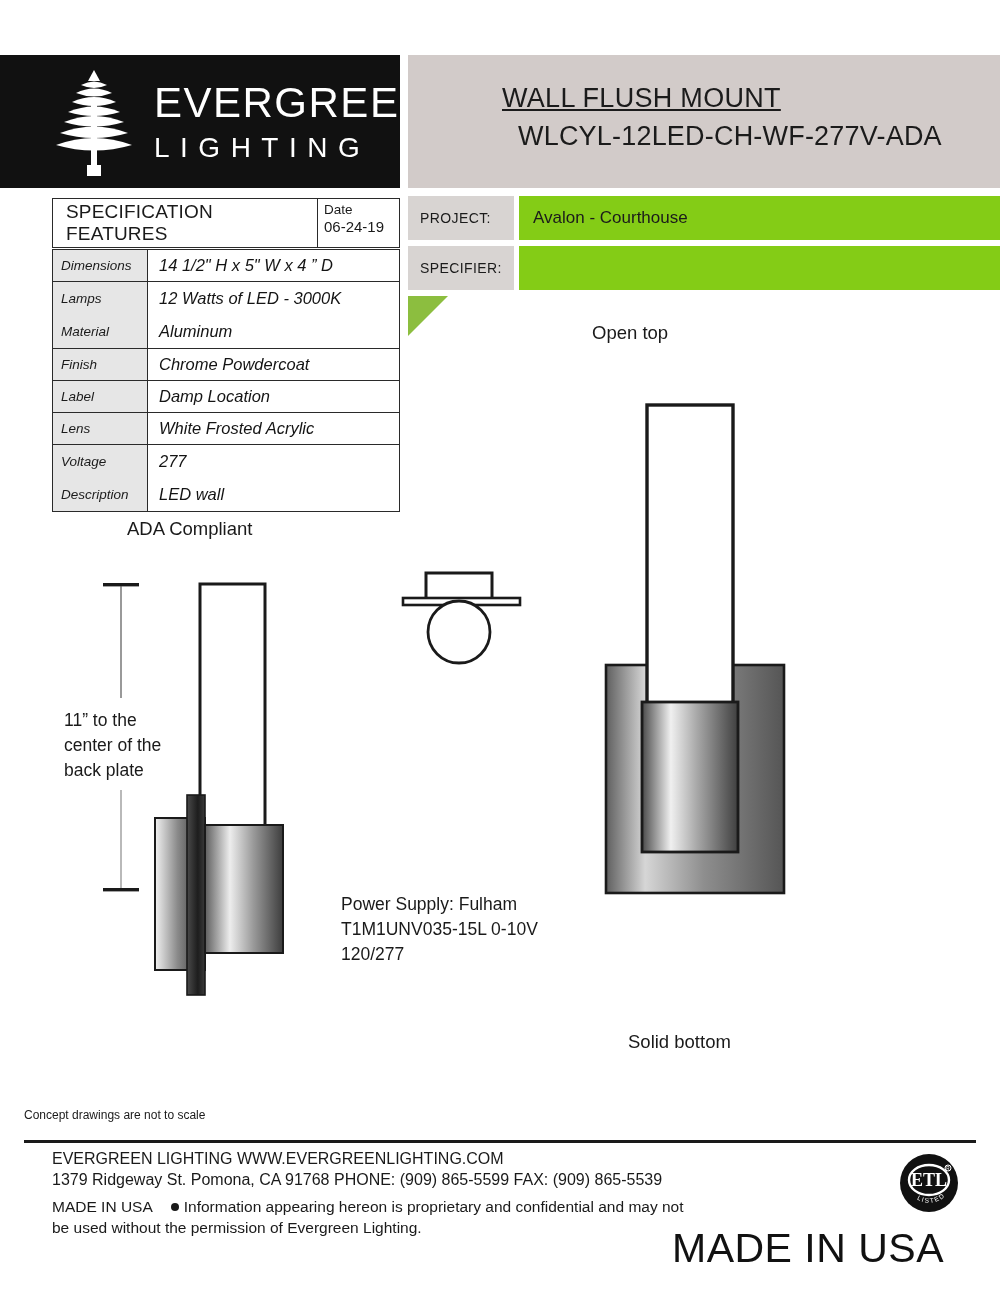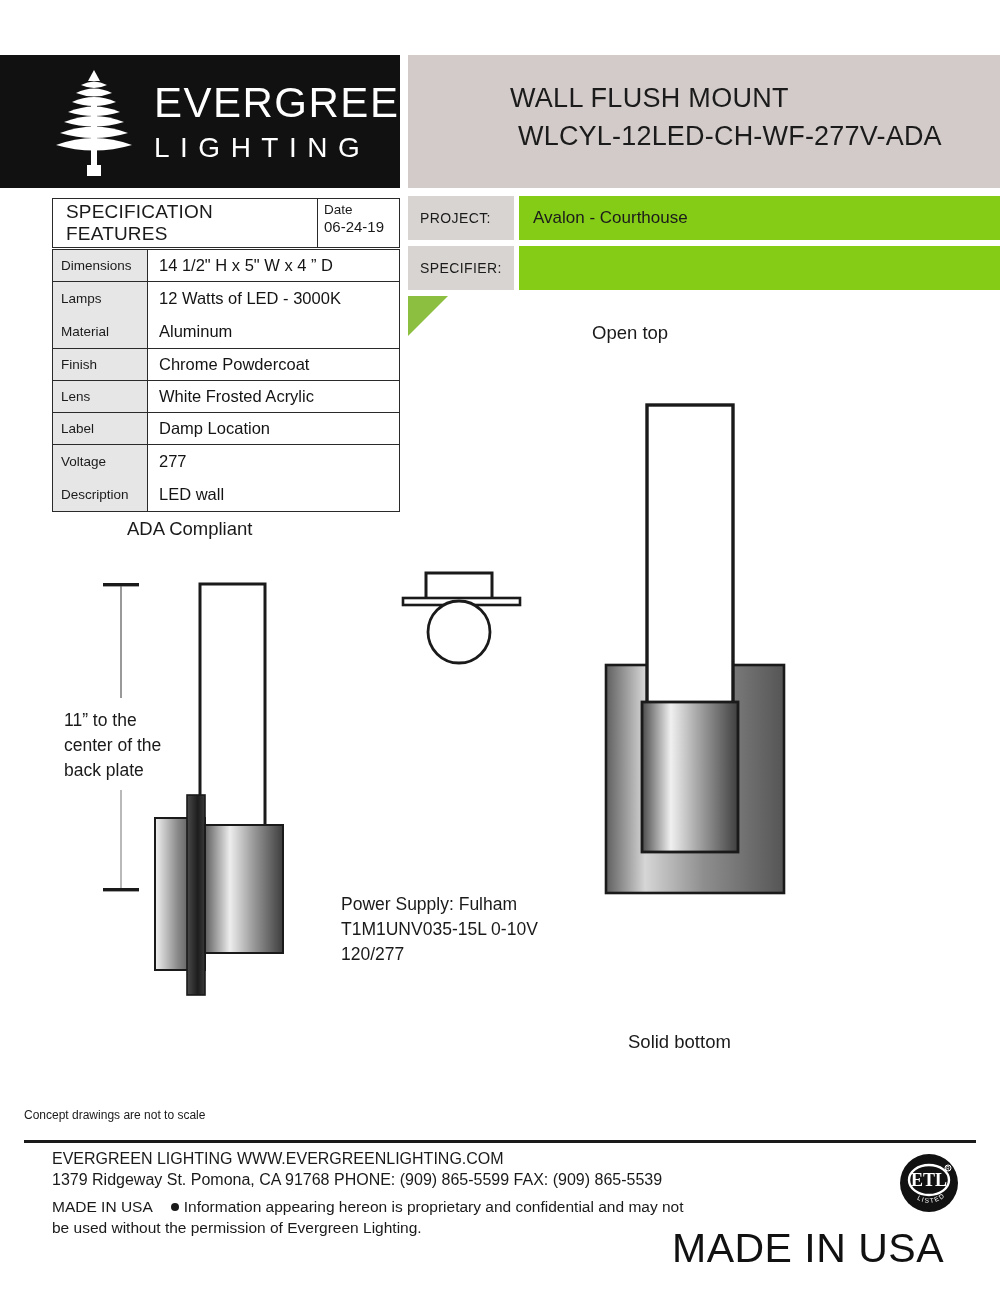--- a/index.html
+++ b/index.html
@@ -29,22 +29,22 @@
   }
   #logo-lighting{
     font-size:28px;letter-spacing:10.5px;margin-top:10px;font-weight:400;
   }
 
   #header-panel{
     left:408px;top:55px;width:592px;height:133px;
     background:#d2cbc9;
   }
   #header-title{
-    position:absolute;left:102px;top:28px;
-    font-size:27px;letter-spacing:.3px;color:#1b1b1b;
+    position:absolute;left:94px;top:28px;
+    font-size:27px;letter-spacing:.3px;color:#1b1b1b;text-decoration:underline;
   }
   #header-model{
     position:absolute;left:110px;top:66px;
     font-size:27px;letter-spacing:.2px;color:#1b1b1b;
   }
 
   
   #spec-header-row{
     left:52px;top:198px;width:348px;height:50px;
     border:1.6px solid #2a2a2a;
@@ -59,21 +59,21 @@
     box-sizing:border-box;padding:3px 0 0 6px;line-height:1.18;
   }
   #spec-date-label{font-size:13.5px;display:block;}
   #spec-date-value{font-size:15px;display:block;}
 
   #spec-table{
     left:52px;top:249px;width:348px;
     border:1.4px solid #2a2a2a;
     box-sizing:border-box;background:#fff;
   }
-  .spec-group{display:block;border-bottom:1.4px solid #2a2a2a;}
+  .spec-group{display:block;border-bottom:1.4px solid #2a2a2a;font-style:italic;}
   .spec-group:last-child{border-bottom:none;}
   .spec-row{display:flex;height:31px;align-items:center;}
   .spec-label{
     width:95px;flex:none;box-sizing:border-box;
     background:#e6e6e6;height:100%;
     display:flex;align-items:center;
     padding-left:8px;font-size:13.5px;color:#1b1b1b;
     border-right:1.4px solid #2a2a2a;
   }
   .spec-value{
@@ -198,28 +198,28 @@
         </div>
       </div>
       <div class="spec-group">
         <div class="spec-row">
           <div class="spec-label">Finish</div>
           <div class="spec-value">Chrome Powdercoat</div>
         </div>
       </div>
       <div class="spec-group">
         <div class="spec-row">
+          <div class="spec-label">Label</div>
+          <div class="spec-value">Damp Location</div>
+        </div>
+      </div>
+      <div class="spec-group">
+        <div class="spec-row">
           <div class="spec-label">Lens</div>
           <div class="spec-value">White Frosted Acrylic</div>
-        </div>
-      </div>
-      <div class="spec-group">
-        <div class="spec-row">
-          <div class="spec-label">Label</div>
-          <div class="spec-value">Damp Location</div>
         </div>
       </div>
       <div class="spec-group tall">
         <div class="spec-row">
           <div class="spec-label">Voltage</div>
           <div class="spec-value">277</div>
         </div>
         <div class="spec-row">
           <div class="spec-label">Description</div>
           <div class="spec-value">LED wall</div>

